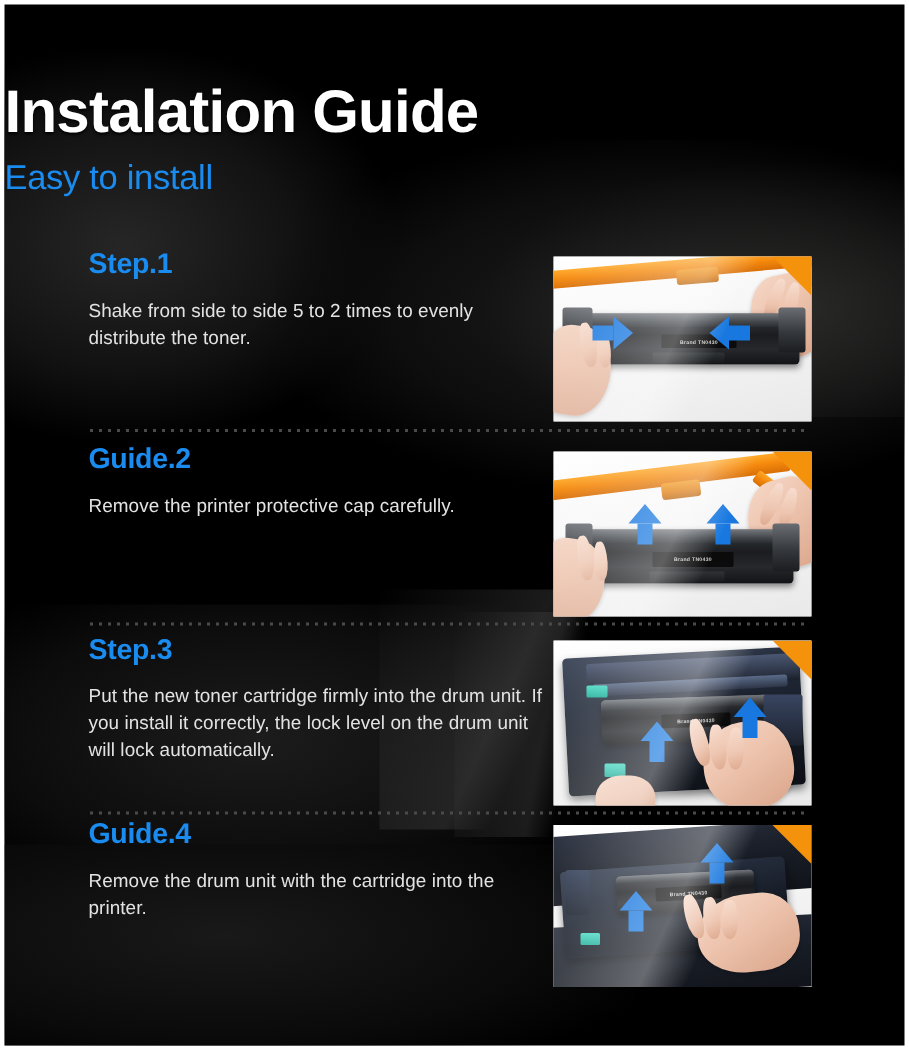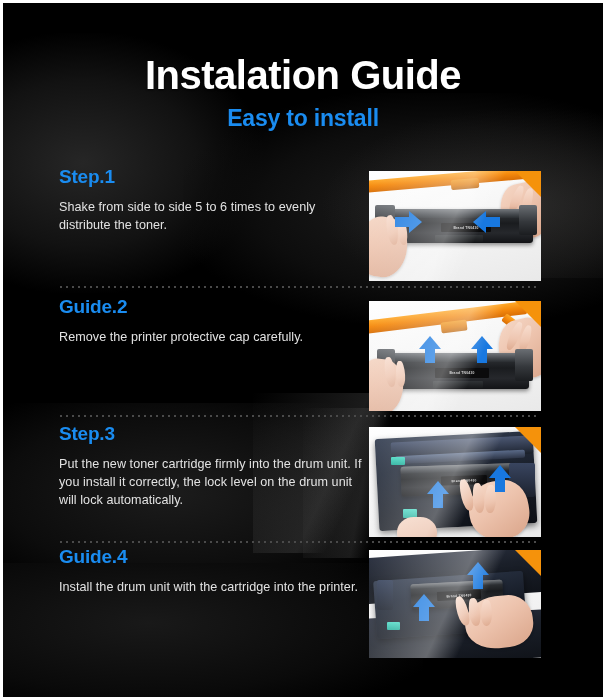--- a/index.html
+++ b/index.html
@@ -30,35 +30,35 @@
   .w4 { left:0px; top:560px; width:420px; height:150px;
         background:radial-gradient(ellipse at 35% 40%, #191919 0%, #0a0a0a 55%, rgba(0,0,0,0) 80%); }
   .w5 { left:250px; top:390px; width:170px; height:160px;
         background:linear-gradient(115deg, rgba(70,70,70,0) 0%, rgba(90,90,90,.30) 48%, rgba(70,70,70,0) 60%); }
   .w6 { left:300px; top:405px; width:120px; height:150px;
         background:linear-gradient(100deg, rgba(60,60,60,0) 0%, rgba(110,110,110,.22) 50%, rgba(60,60,60,0) 62%); }
   .w7 { left:300px; top:95px; width:300px; height:180px;
         background:radial-gradient(ellipse at 75% 60%, rgba(90,88,86,.30) 0%, rgba(30,30,30,0) 65%); }
 
   
-  .header { position:absolute; left:0; top:0; width:600px; text-align:center; }
+  .header { position:absolute; left:0; top:0; width:600px; text-align:left; }
   .title {
     margin-top:51px;
     color:#ffffff;
     font-size:40px;
     font-weight:bold;
     letter-spacing:-0.5px;
     line-height:1.05;
     text-shadow:0 1px 2px rgba(0,0,0,.9);
   }
   .subtitle {
     margin-top:9px;
     color:#1a8cf0;
     font-size:23px;
-    font-weight:bold;
+    font-weight:normal;
     letter-spacing:-0.2px;
   }
 
   
   .step { position:absolute; left:0; width:600px; }
   .step-text { position:absolute; left:56px; width:300px; }
   .step-label {
     color:#1a8cf0;
     font-size:19px;
     font-weight:bold;
@@ -227,21 +227,21 @@
   <div class="bg-wash w4"></div>
 
   <div class="header">
     <div class="title">Instalation Guide</div>
     <div class="subtitle">Easy to install</div>
   </div>
 
   <div class="step" style="top:163px;">
     <div class="step-text" style="top:0;">
       <div class="step-label">Step.1</div>
-      <div class="step-desc">Shake from side to side 5 to 6 times to evenly distribute the toner.</div>
+      <div class="step-desc">Shake from side to side 5 to 2 times to evenly distribute the toner.</div>
     </div>
   </div>
 
   <div class="photo" style="top:168px; height:110px;">
     <div class="scene">
       <div class="bgwhite"></div>
 
       <div class="orange-bar" style="left:-8px; top:2px; width:188px; height:12px; transform:rotate(-5deg);"></div>
       <div class="orange-bar dark" style="left:82px; top:8px; width:28px; height:10px; transform:rotate(-5deg);"></div>
 
@@ -371,21 +371,21 @@
     </div>
 
     <div class="corner-orange"></div>
   </div>
 
   <div class="divider" style="top:538px;"></div>
 
   <div class="step" style="top:543px;">
     <div class="step-text" style="top:0;">
       <div class="step-label">Guide.4</div>
-      <div class="step-desc">Install the drum unit with the cartridge into the printer.</div>
+      <div class="step-desc">Remove the drum unit with the cartridge into the printer.</div>
     </div>
   </div>
 
   <div class="photo" style="top:547px; height:108px;">
     <div class="scene">
       <div class="bgwhite"></div>
 
       <div class="printer-body" style="left:-8px; top:2px; width:188px; height:46px; transform:rotate(-4deg);"></div>
       <div class="printer-body" style="left:-10px; top:64px; width:192px; height:48px; transform:rotate(-3deg);"></div>
 

